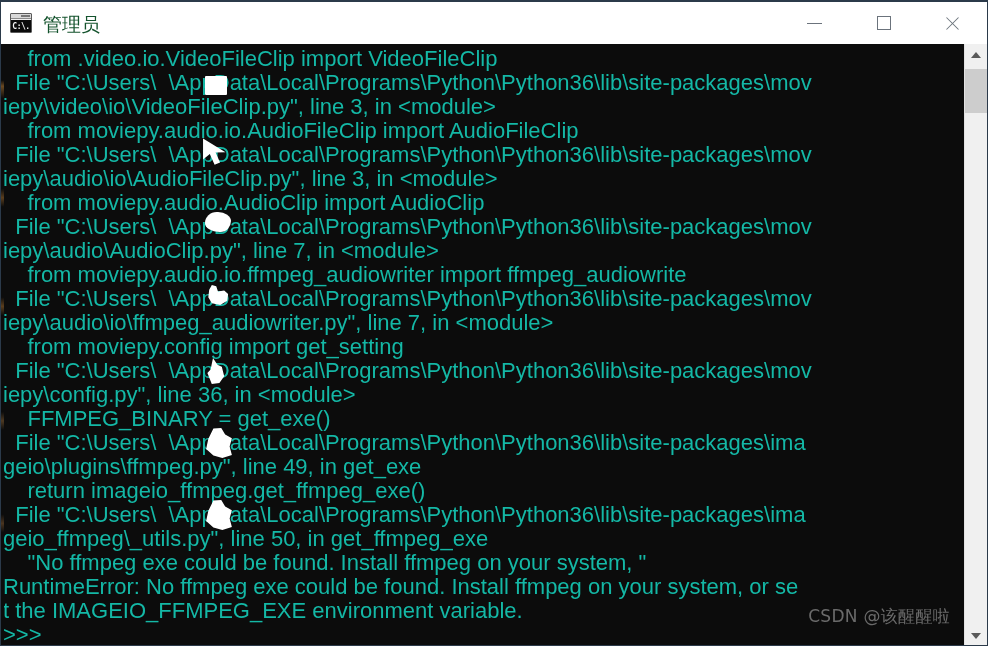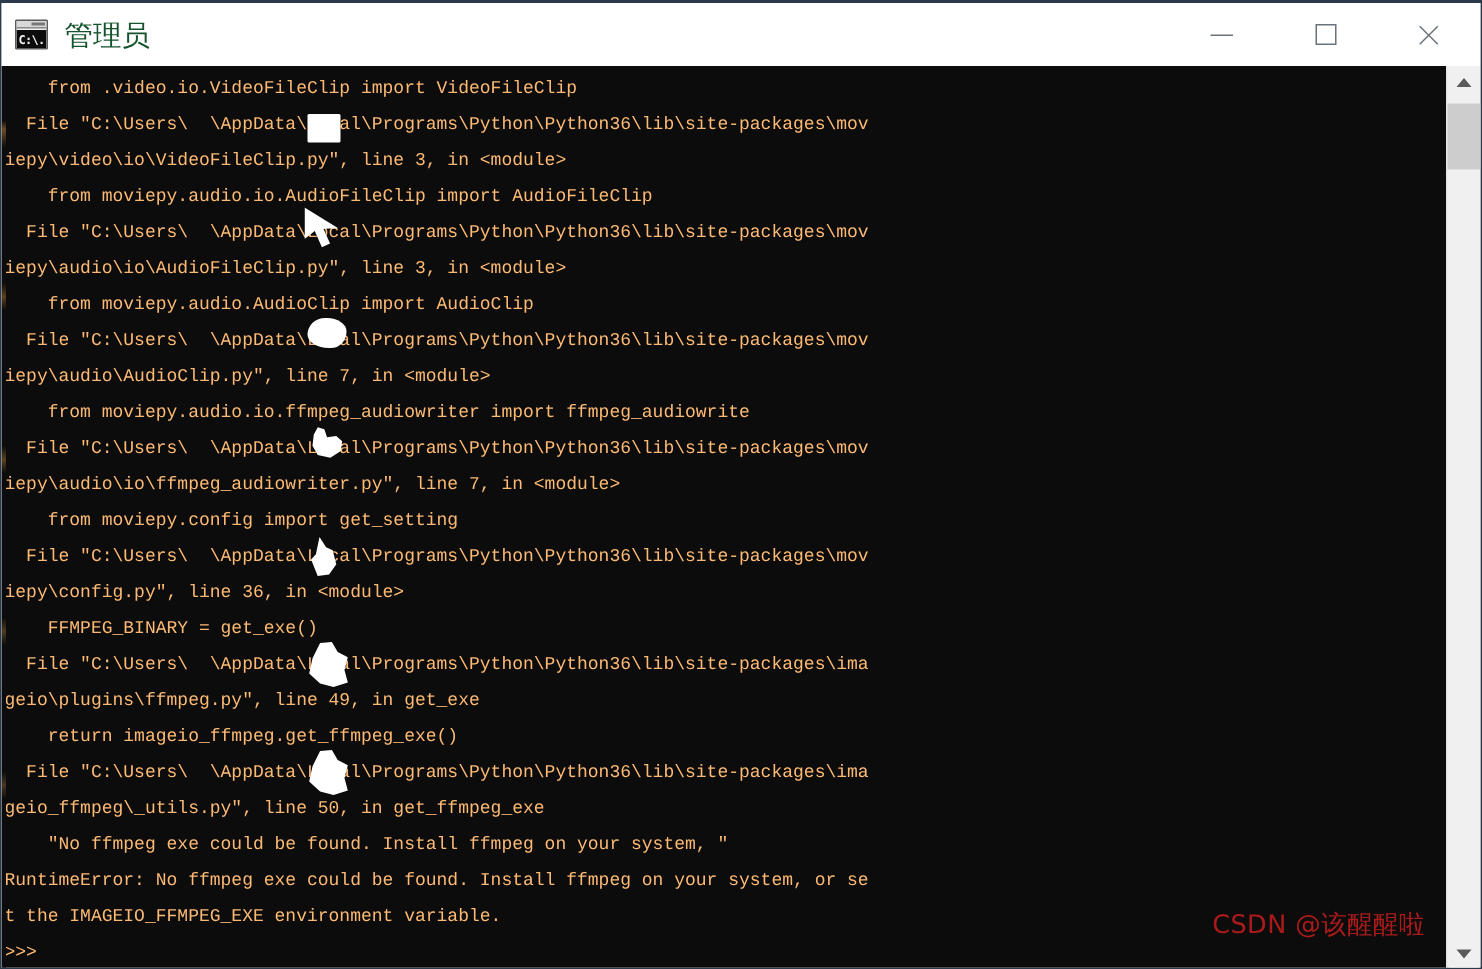--- a/index.html
+++ b/index.html
@@ -146,24 +146,24 @@
       #0c0c0c 61%, #4e3a22 62.5%, #0c0c0c 64%,
       #0c0c0c 78%, #4a3520 79.5%, #0c0c0c 81%,
       #0c0c0c 100%);
   }
 
   #console-text {
     position: absolute;
     top: 0; left: 0;
     width: 964px;
     padding: 3px 0 0 0;
-    font-family: Liberation Mono, monospace;
-    font-size: 12px;
+    font-family: Liberation Sans, sans-serif;
+    font-size: 22px;
     line-height: 24px;
-    color: #fdba74;
+    color: #14b8a6;
     white-space: pre;
     letter-spacing: 0px;
   }
   #console-text .line {
     height: 24px;
     padding-left: 1px;
   }
 
   
   .blob {
@@ -189,21 +189,21 @@
   }
   .blob.b-splat {
     clip-path: polygon(30% 2%, 58% 0%, 72% 22%, 96% 34%, 88% 62%, 96% 90%, 62% 100%, 30% 92%, 4% 70%, 12% 36%);
   }
 
   
   #watermark {
     position: absolute;
     right: 37px;
     bottom: 17px;
-    color: #b91c1c;
+    color: #737373;
     font-family: "DejaVu Sans", sans-serif;
     font-size: 17px;
     white-space: nowrap;
     opacity: 0.92;
     letter-spacing: 0.3px;
   }
 
   
   #scrollbar {
     position: absolute;

